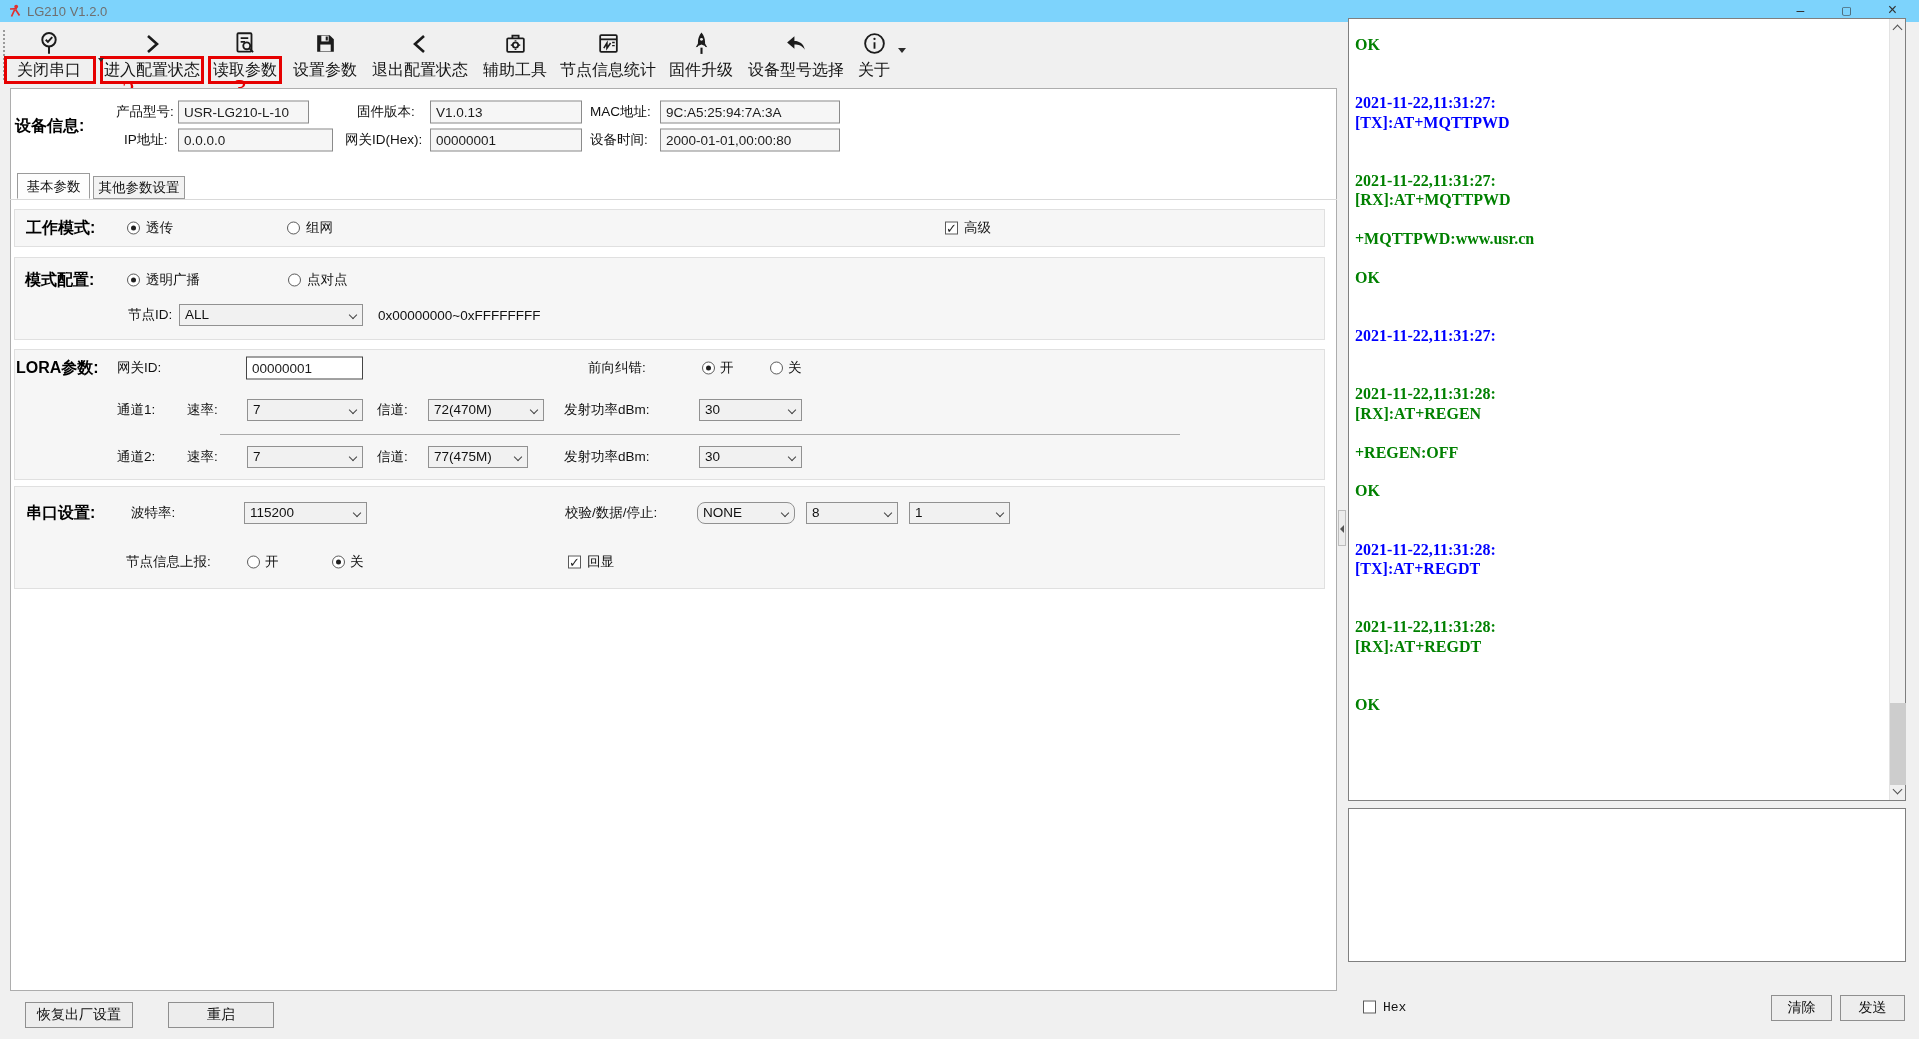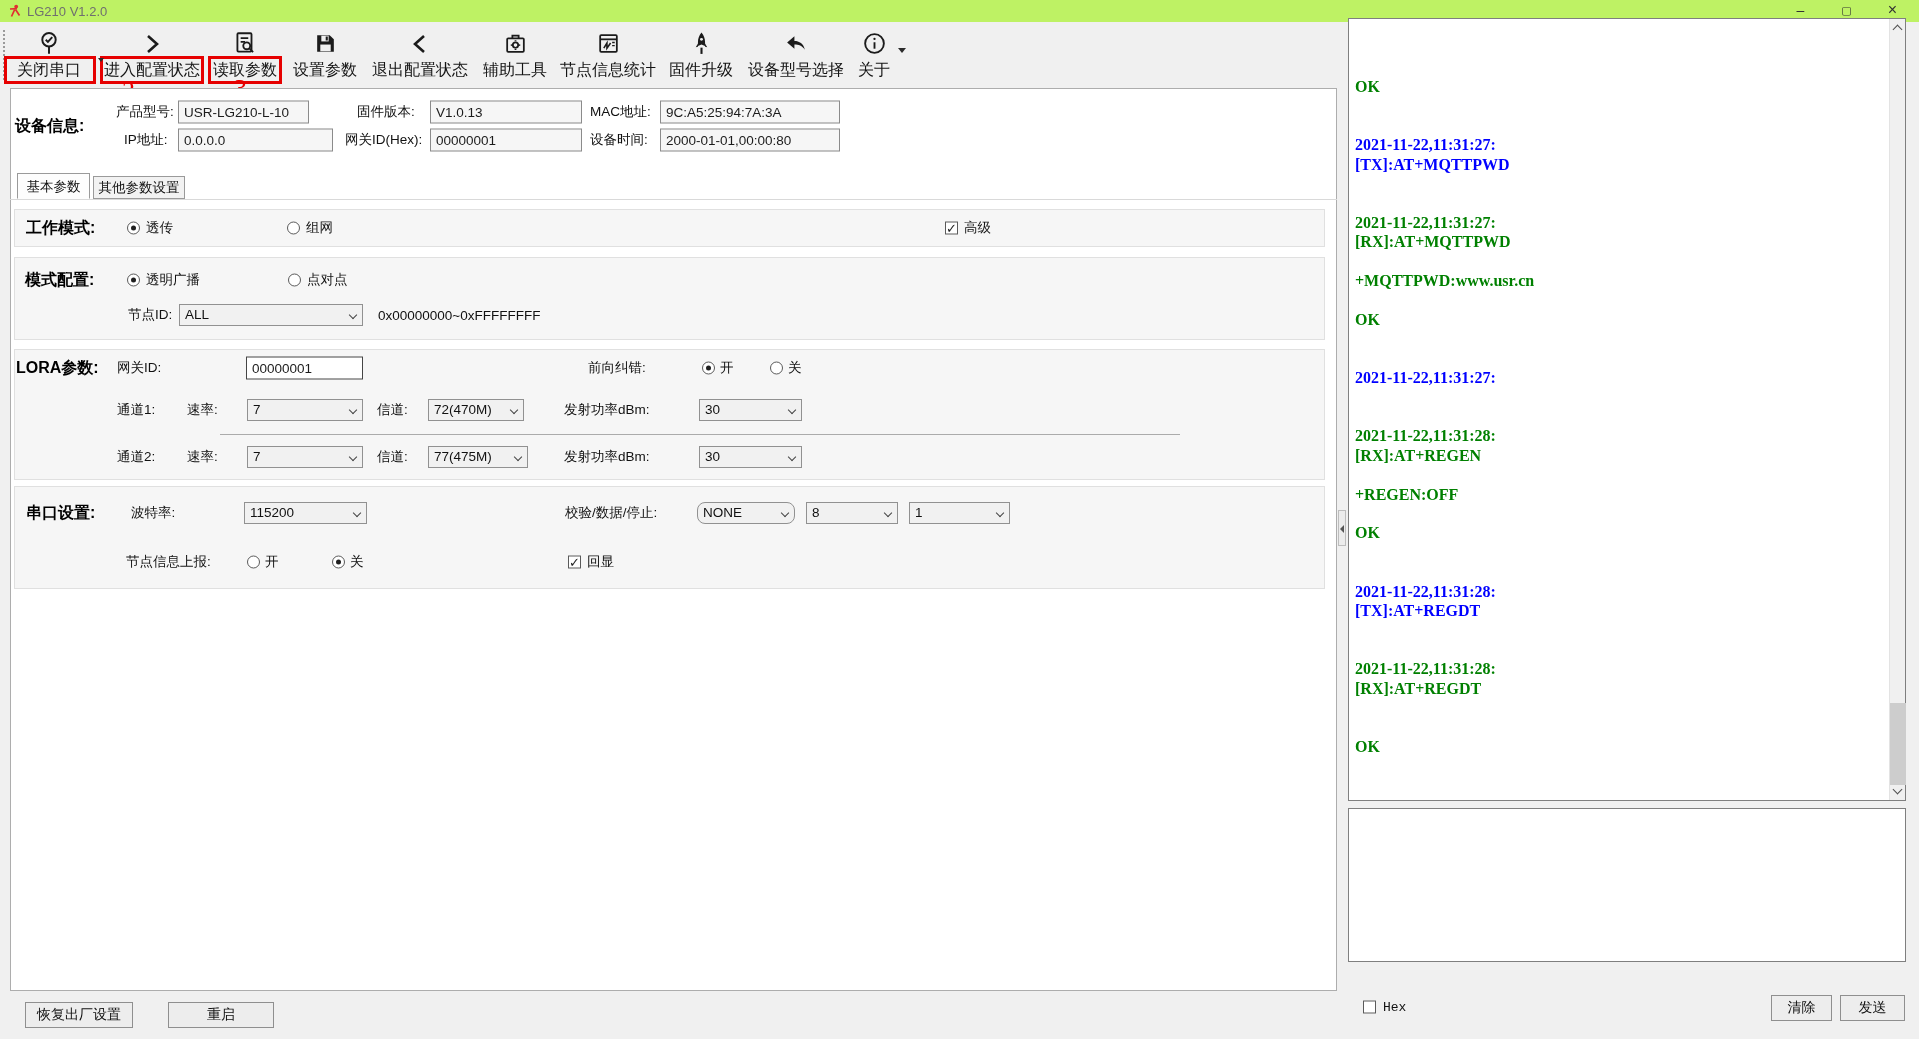--- a/index.html
+++ b/index.html
@@ -1,21 +1,21 @@
 <!DOCTYPE html>
 <html style="--tx: #0000ff; --rx: #008000;"><head>
 <meta charset="utf-8">
 <style>
   * { margin:0; padding:0; box-sizing:border-box; }
   html,body { width:1919px; height:1039px; overflow:hidden; background:#f0f0f0;
     font-family:"Liberation Sans","DejaVu Sans",sans-serif; }
   .abs { position:absolute; }
 
   
-  #titlebar { position:absolute; left:0; top:0; width:1919px; height:22px; background:#bef264;padding-left:17px; }
+  #titlebar { position:absolute; left:0; top:0; width:1919px; height:22px; background:#7dd3fc;padding-left:17px; }
   #app-title { position:absolute; left:27px; top:4px; font-size:13px; color:#6f6f6f; }
   .winctl { position:absolute; top:0; width:45px; height:22px; text-align:center; line-height:20px;
     font-size:14px; color:#333; }
 
   
   #toolbar { position:absolute; left:0; top:22px; width:1690px; height:66px; background:#f0f0f0; }
   #toolbar-grip { position:absolute; left:3px; top:8px; height:50px; border-left:2px dotted #9a9a9a; }
   .tbtn { position:absolute; top:4px; height:60px; display:flex; flex-direction:column; align-items:center; }
   .ticon { height:30px; display:flex; align-items:flex-end; justify-content:center; color:#1b1b1b; }
   .tlabel { font-size:16px; color:#141414; white-space:nowrap; margin-top:4px; }
@@ -55,21 +55,21 @@
 
   .group { position:absolute; left:14px; width:1311px; background:#f6f6f6; border:1px solid #e0e0e0; }
 
   .btn { position:absolute; background:#ededed; border:1px solid #8f8f8f; font-size:14px; color:#111;
     display:flex; align-items:center; justify-content:center; }
 
   
   #log-box { position:absolute; left:1348px; top:18px; width:558px; height:783px;
     background:#fff; border:1px solid #7f7f7f; }
   #log-content { position:absolute; left:2px; top:0; right:17px; bottom:1px; overflow:hidden;
-    padding:58px 0 0 4px; }
+    padding:16px 0 0 4px; }
   .log-line { font-family:"Liberation Serif","DejaVu Serif",serif; font-weight:bold;
     font-size:16px; line-height:19.4px; white-space:nowrap; }
   .log-line.tx { color:var(--tx,#0000ff); }
   .log-line.rx { color:var(--rx,#008000); }
   #log-scrollbar { position:absolute; right:0; top:0; width:16px; height:100%; background:#f0f0f0;
     border-left:1px solid #e3e3e3; }
   .sb-arrow { position:absolute; left:4px; width:7px; height:7px; border-right:1.6px solid #505050;
     border-bottom:1.6px solid #505050; }
   .sb-up { top:7px; transform:rotate(-135deg); }
   .sb-down { bottom:7px; transform:rotate(45deg); }
@@ -273,21 +273,21 @@
 <span class="lbl" style="left:588px;top:368px;">前向纠错:</span>
 <span class="radio checked" style="left:702px;top:368px;"></span>
 <span class="lbl" style="left:720px;top:368px;">开</span>
 <span class="radio" style="left:770px;top:368px;"></span>
 <span class="lbl" style="left:788px;top:368px;">关</span>
 
 <span class="lbl" style="left:117px;top:410px;">通道1:</span>
 <span class="lbl" style="left:187px;top:410px;">速率:</span>
 <div class="dd" style="left:247px;top:410px;width:116px;"><span>7</span><span class="chev"></span></div>
 <span class="lbl" style="left:377px;top:410px;">信道:</span>
-<div class="dd" style="left:428px;top:410px;width:96px;"><span>72(470M)</span><span class="chev"></span></div>
+<div class="dd" style="left:428px;top:410px;width:116px;"><span>72(470M)</span><span class="chev"></span></div>
 <span class="lbl" style="left:564px;top:410px;">发射功率dBm:</span>
 <div class="dd" style="left:699px;top:410px;width:103px;"><span>30</span><span class="chev"></span></div>
 
 <div class="sep-line" style="left:220px;top:434px;width:960px;"></div>
 
 <span class="lbl" style="left:117px;top:457px;">通道2:</span>
 <span class="lbl" style="left:187px;top:457px;">速率:</span>
 <div class="dd" style="left:247px;top:457px;width:116px;"><span>7</span><span class="chev"></span></div>
 <span class="lbl" style="left:377px;top:457px;">信道:</span>
 <div class="dd" style="left:428px;top:457px;width:100px;"><span>77(475M)</span><span class="chev"></span></div>

